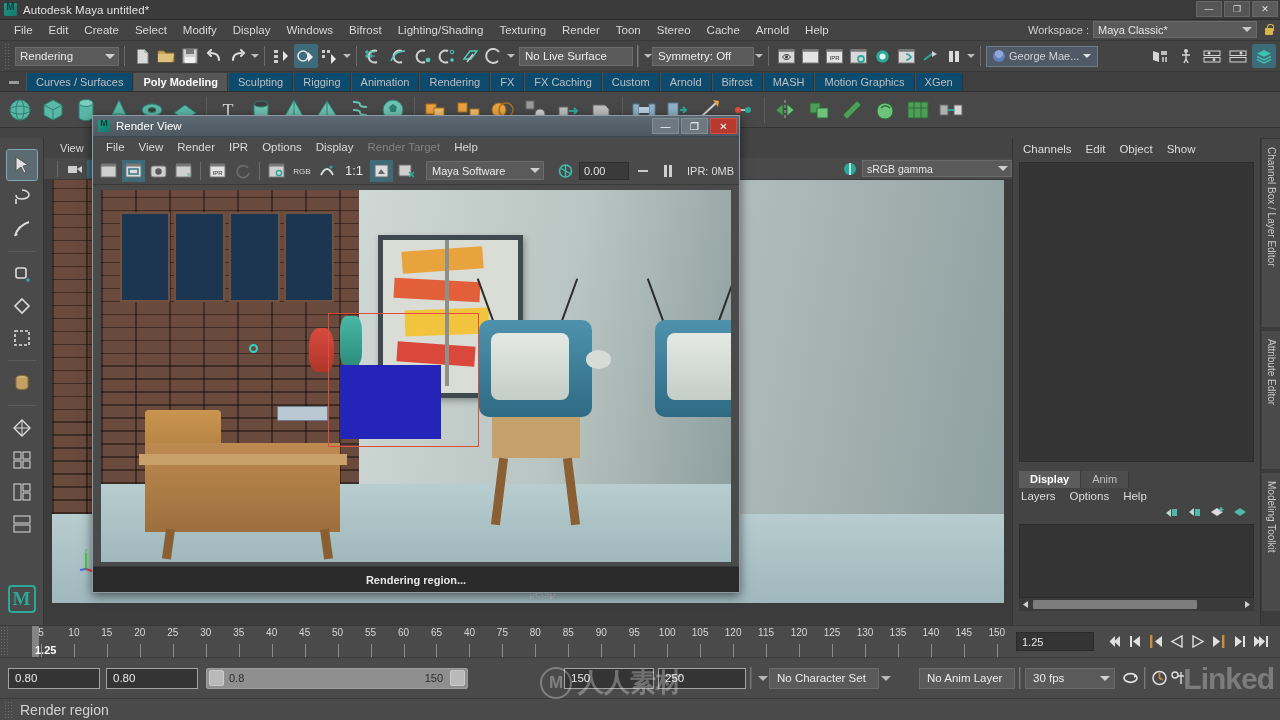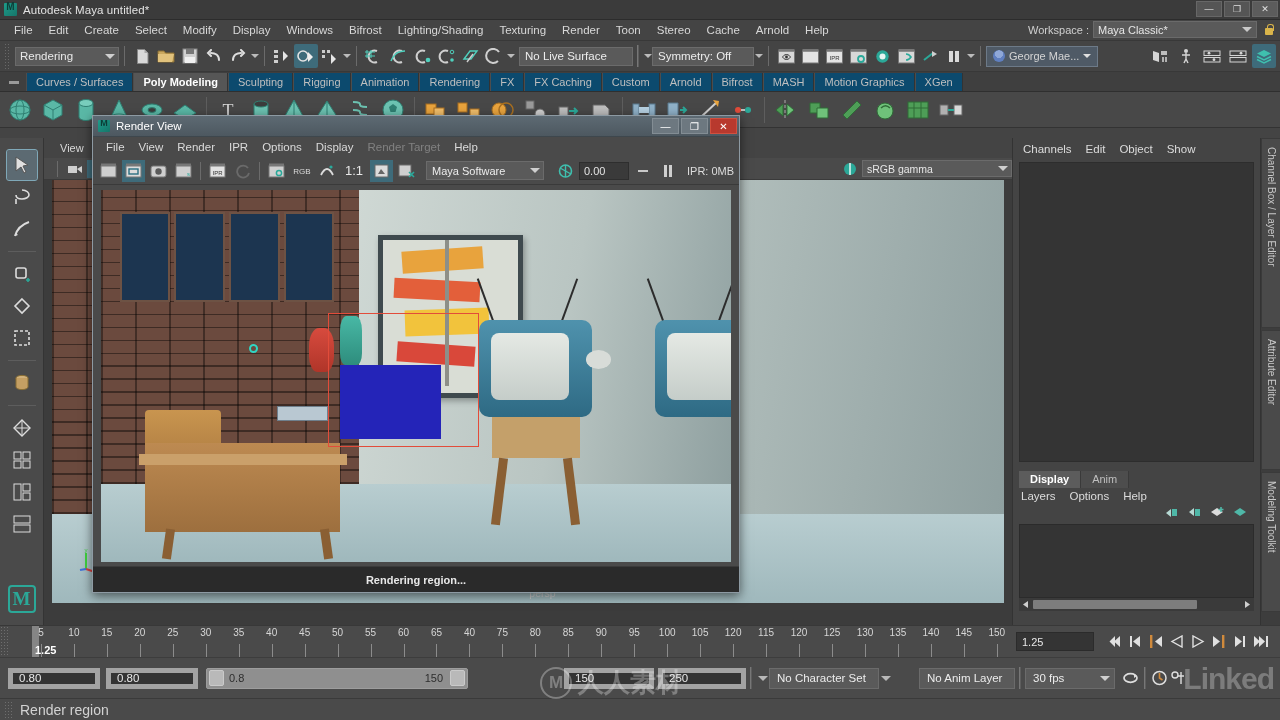--- a/index.html
+++ b/index.html
@@ -288,21 +288,21 @@
     display:flex; align-items:center; padding: 0 5px; font-size: 11px; color: #e6e6e6; flex:none;
   }
   .pbtn { width: 19px; height: 22px; display:flex;align-items:center;justify-content:center; flex:none; }
 
   .rangebar {
     position: absolute; left: 0; right: 0; bottom: 22px; height: 41px;
     background: #4a4a4a; display: flex; align-items: center; gap: 0;
     border-top: 1px solid #3d3d3d; padding-left: 8px;
   }
   .numfield {
-    height: 21px; background: #343434; border: 5px solid #a3a3a3;
+    height: 21px; background: #343434; border: 1px solid #a3a3a3;
     display: flex; align-items: center; padding: 0 6px;
     font-size: 11.5px; color: #e8e8e8; flex: none;
   }
   .rangeslider {
     height: 21px; background: #8f8f8f; border: 1px solid #9d9d9d; border-radius: 2px;
     display: flex; align-items: center; justify-content: space-between;
     padding: 0 2px; flex: none; position: relative;
   }
   .rs-handle { width: 15px; height: 16px; background: #b9b9b9; border: 1px solid #cacaca; border-radius: 2px; }
   .rs-lbl { font-size: 11px; color: #2e2e2e; }

